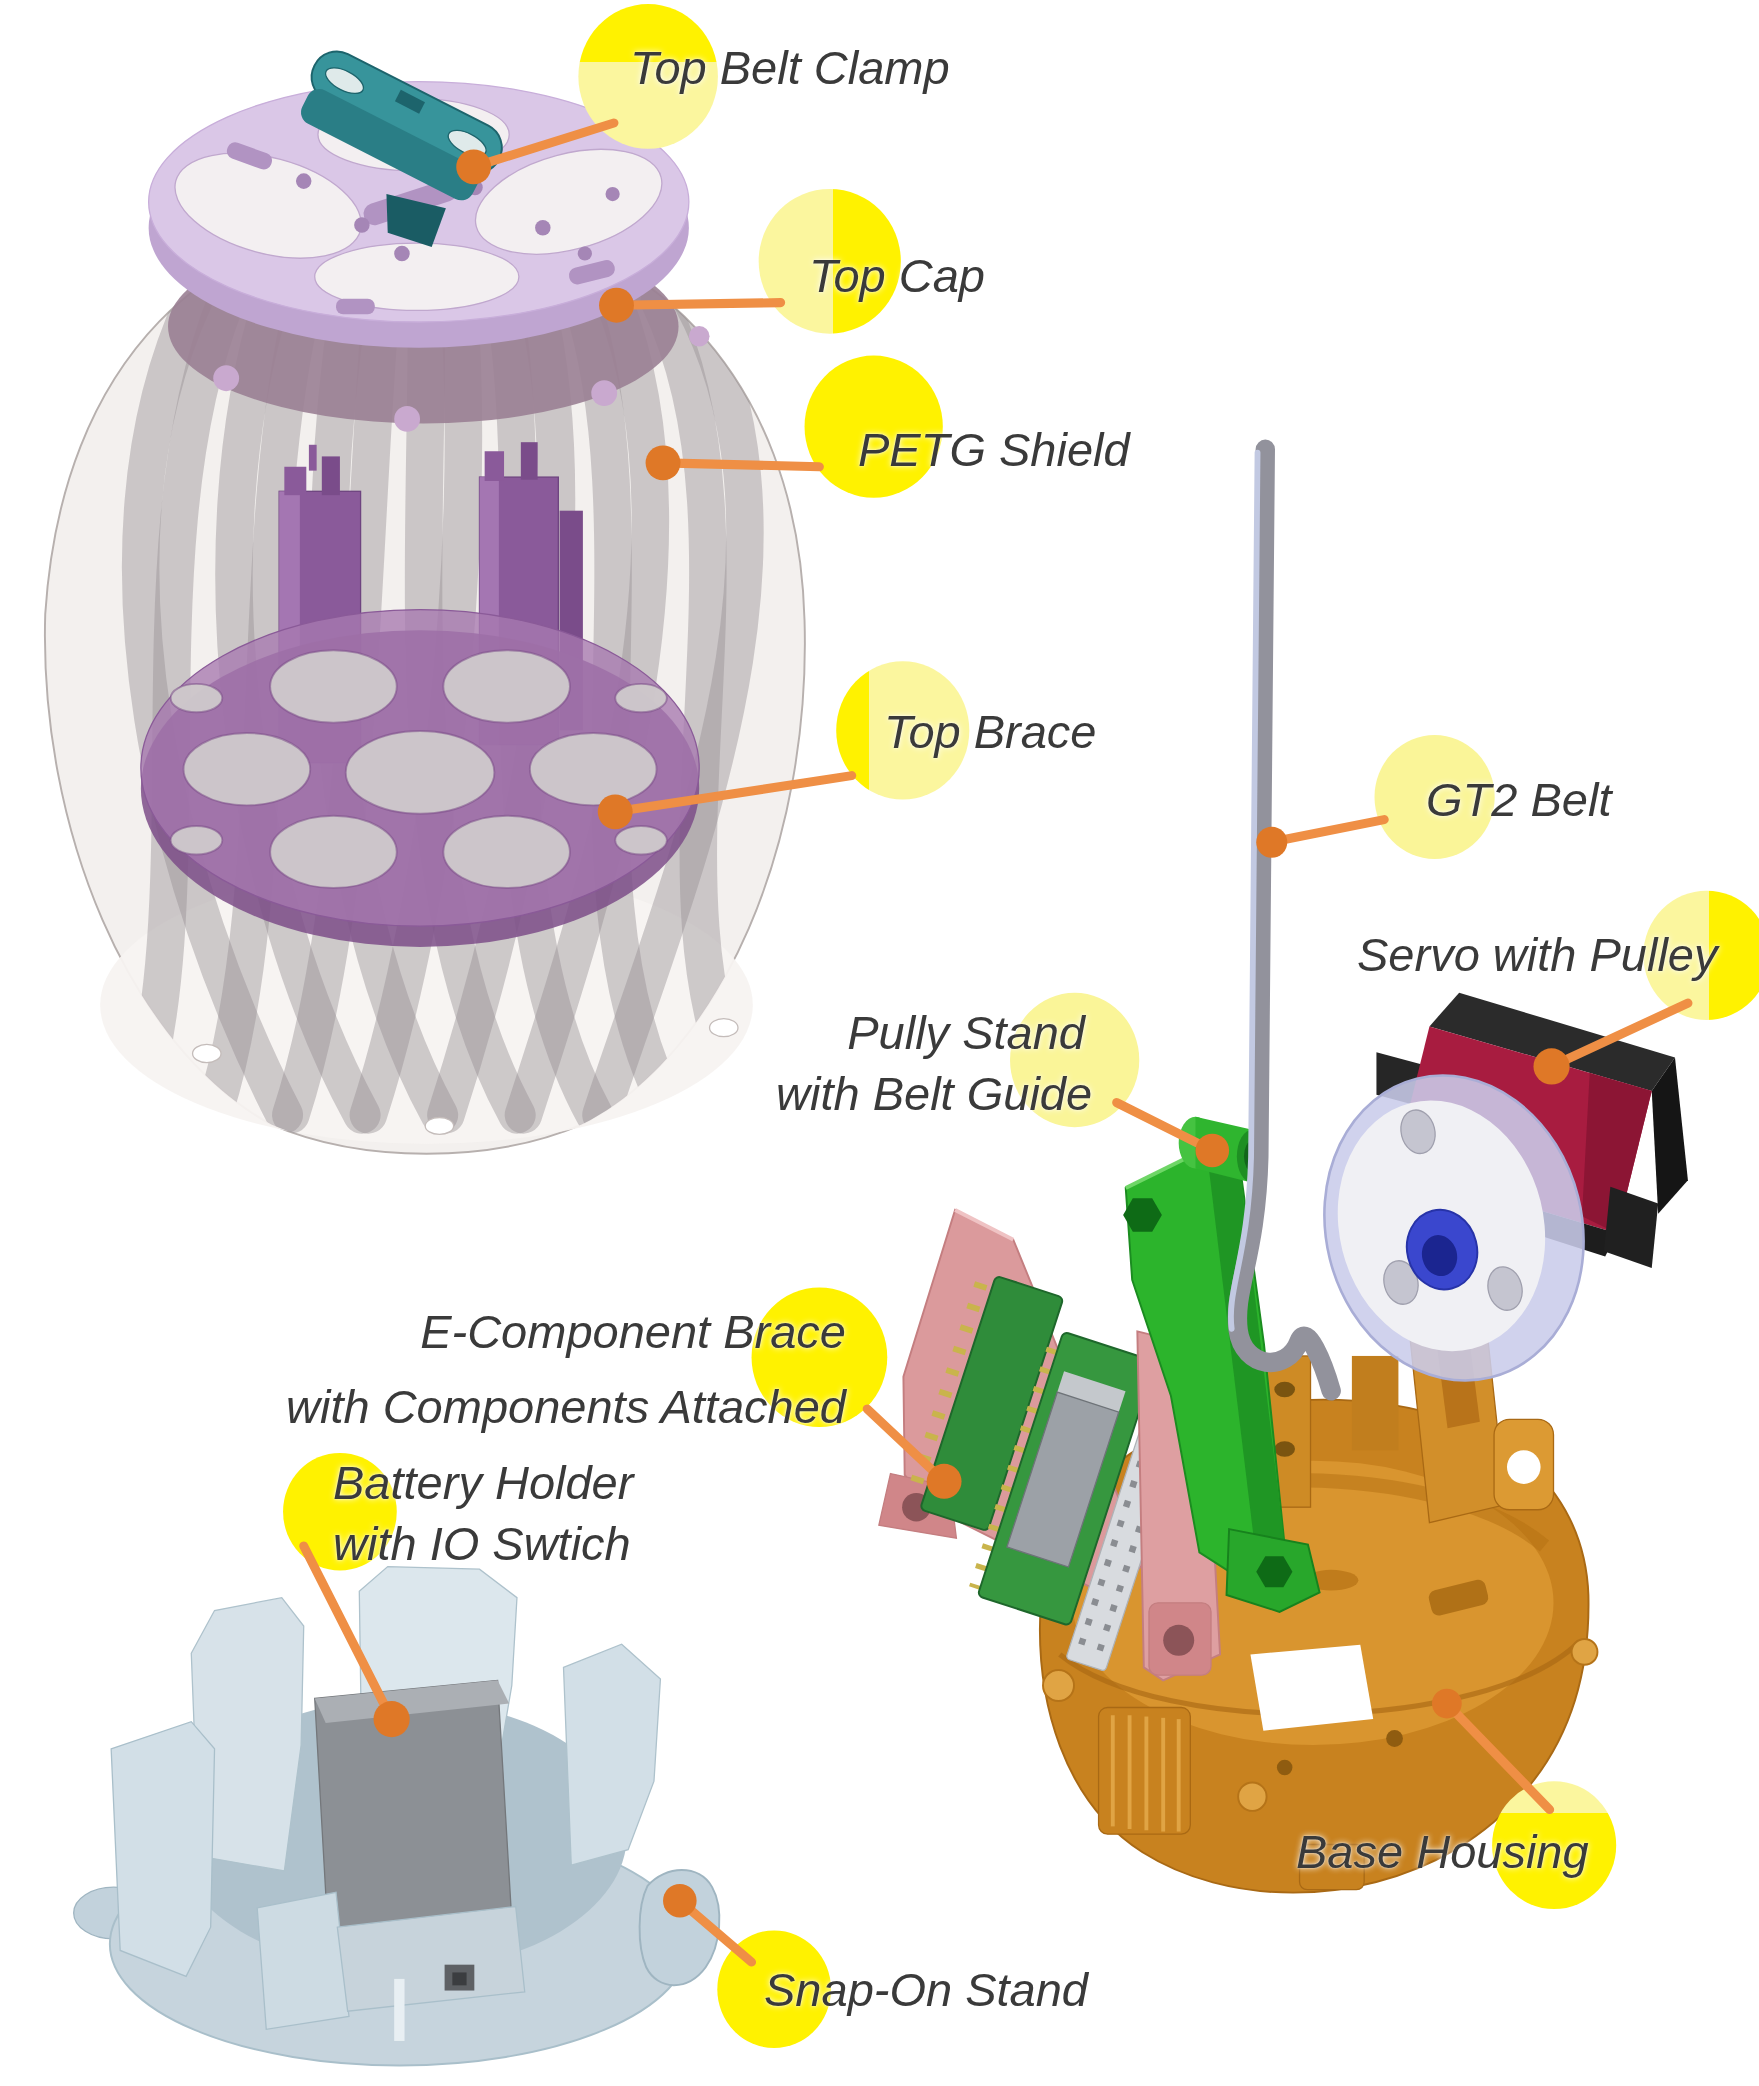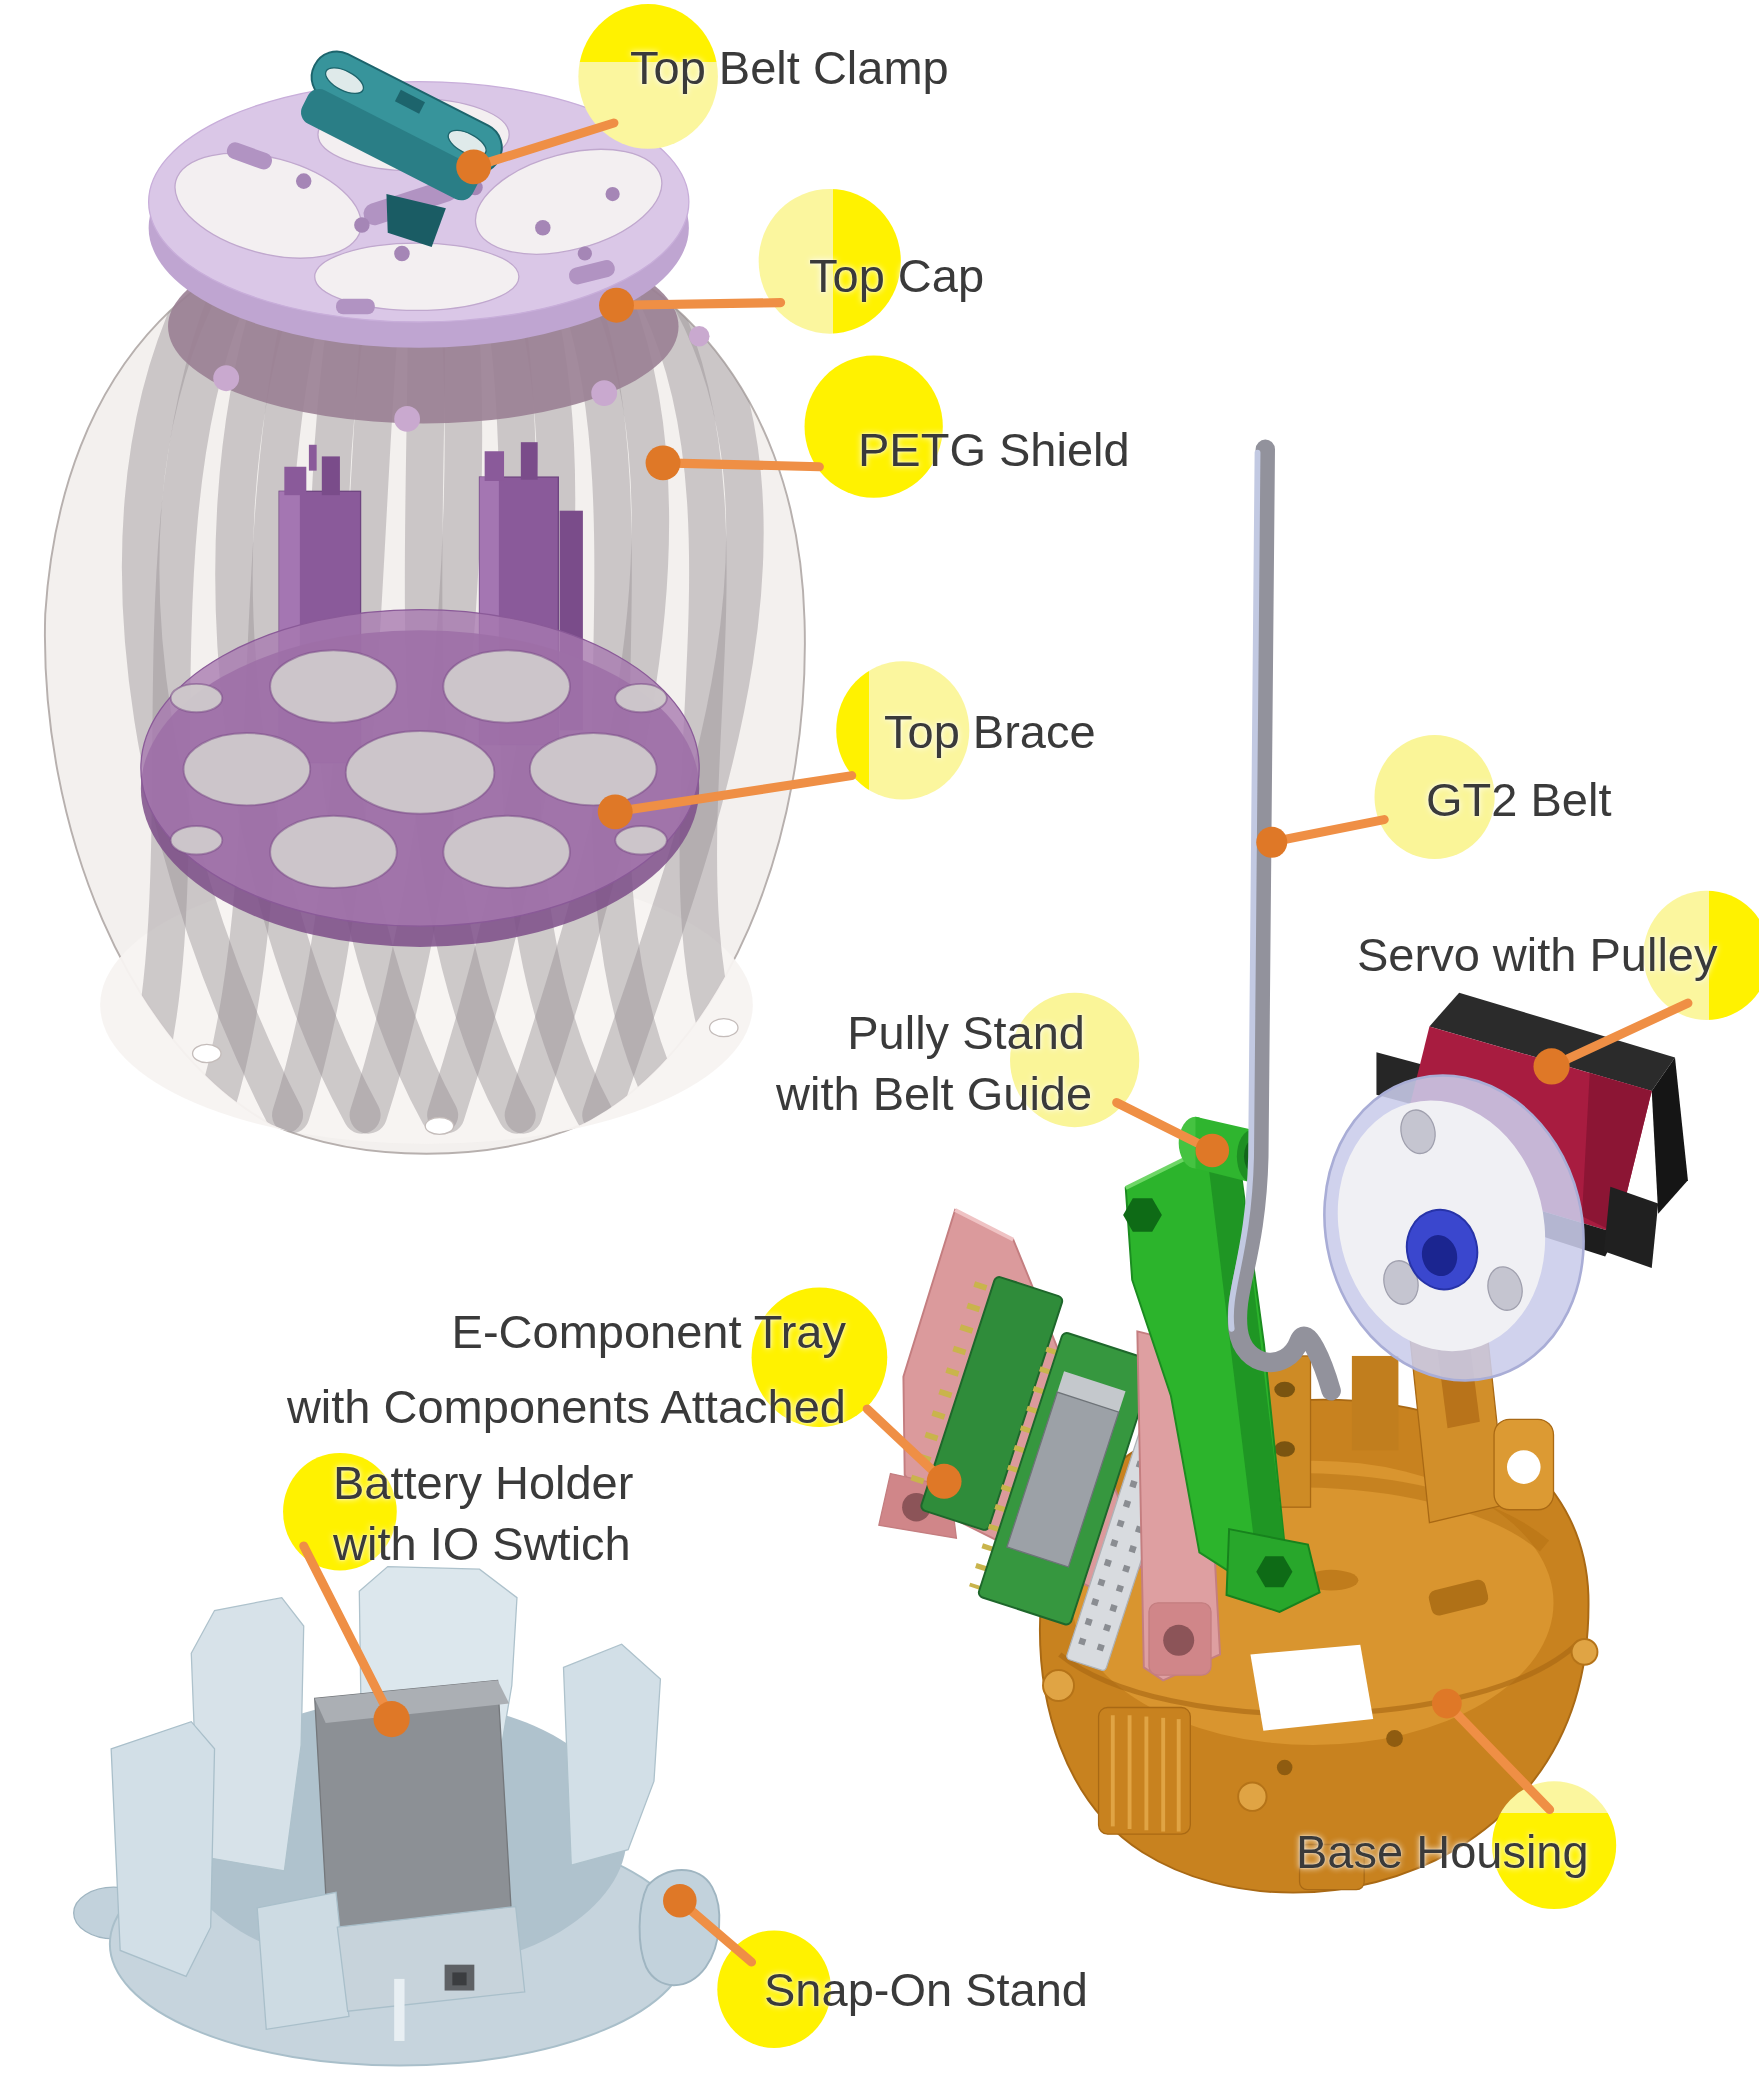--- a/index.html
+++ b/index.html
@@ -2,21 +2,21 @@
 <html style="font-size:10.3px"><head>
 <meta charset="utf-8">
 <style>
   html,body { margin:0; padding:0; background:#ffffff; }
   .stage { position:relative; width:1759px; height:2087px; background:#ffffff; overflow:hidden;
            font-family:"Liberation Sans", sans-serif; }
   .stage svg.art { position:absolute; left:0; top:0; }
   .callout { position:absolute; font-size:47px; line-height:61px; color:#3a3a3a;
              text-shadow:0 0 6.5px rgba(255,255,255,.95), 0 0 1.9px rgba(255,255,255,.8);
              white-space:nowrap; z-index:5; }
-  .callout span { display:block; }
+  .callout span { display:block;font-style:italic; }
   .align-right { text-align:right; }
   .lh-wide { line-height:75px; }
 </style>
 </head>
 <body>
 
 <div class="stage">
 
 <svg class="art" width="1759" height="2087" viewBox="0 0 2722 3229">
   <defs>
@@ -322,21 +322,21 @@
 <div class="callout align-right" style="left:1357px; top:924px; width:357px;">
   <span>Servo with Pulley</span>
 </div>
 
 <div class="callout align-right" style="left:776px; top:1002px; width:309px;">
   <span>Pully Stand</span>
   <span>with Belt Guide</span>
 </div>
 
 <div class="callout align-right lh-wide" style="left:271px; top:1294px; width:575px;">
-  <span>E-Component Tray</span>
+  <span>E-Component Brace</span>
   <span>with Components Attached</span>
 </div>
 
 <div class="callout" style="left:333px; top:1452px; width:362px; line-height:61px;">
   <span>Battery Holder</span>
   <span>with IO Swtich</span>
 </div>
 
 <div class="callout" style="left:1296px; top:1821px; width:336px;">
   <span>Base Housing</span>

